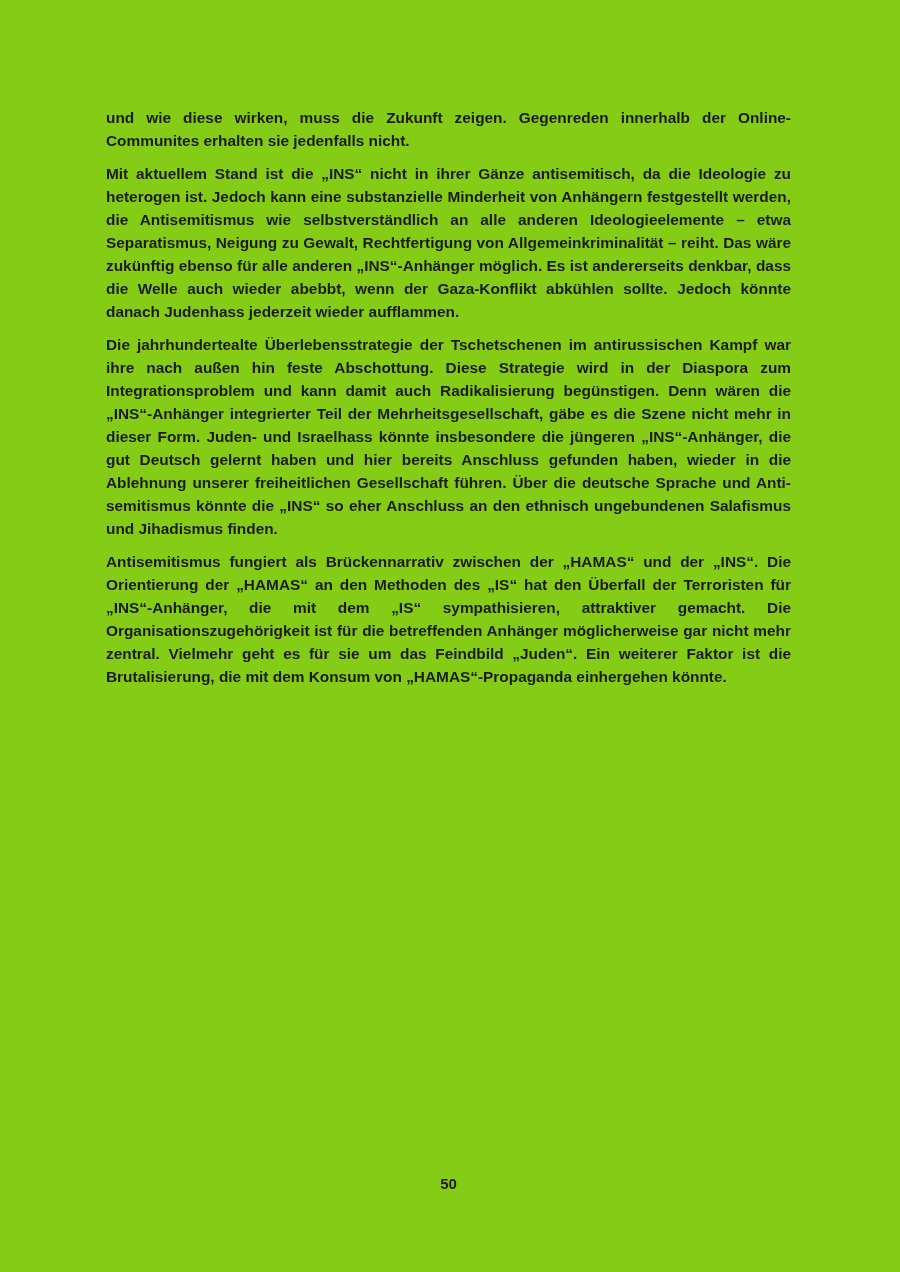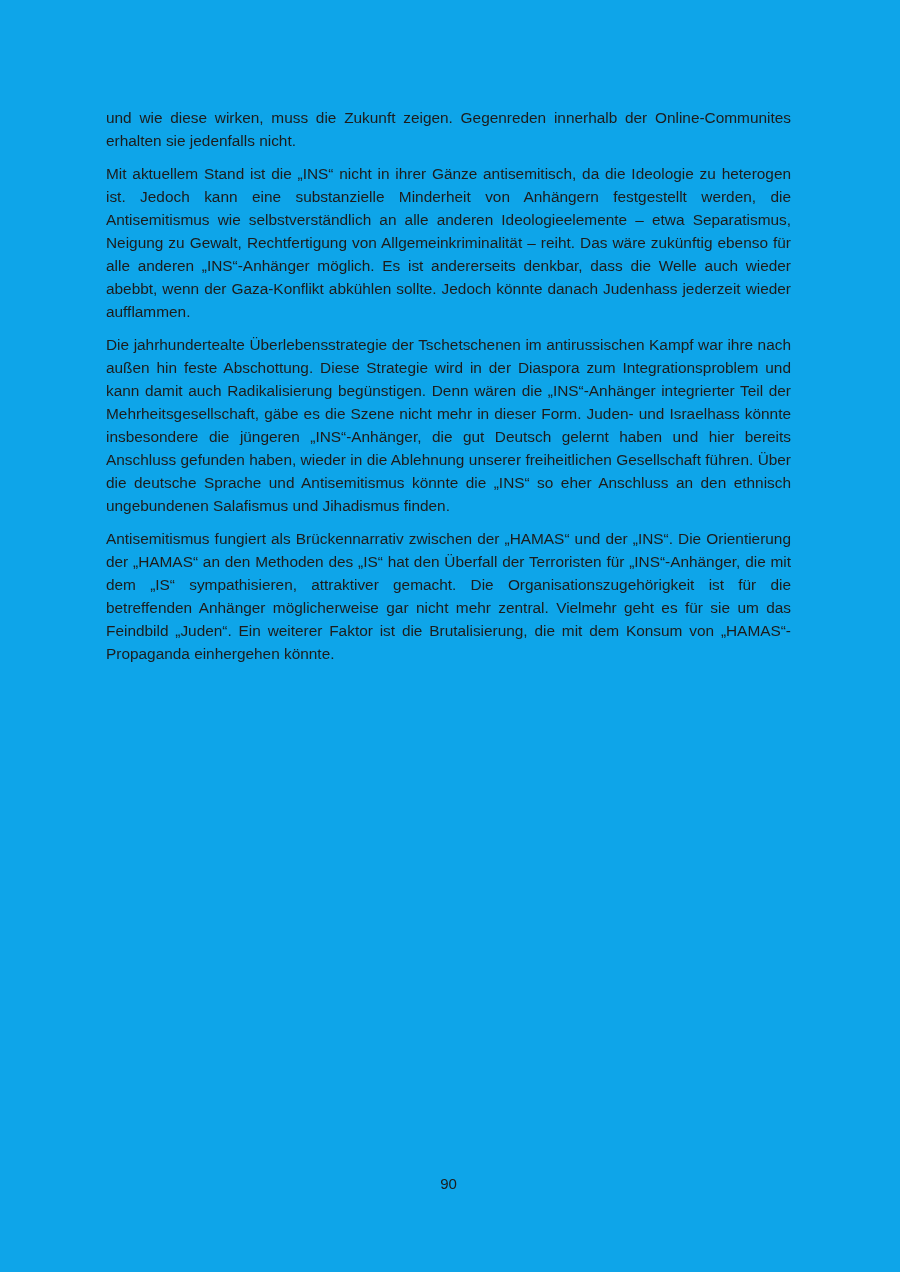--- a/index.html
+++ b/index.html
@@ -11,21 +11,22 @@
     width: 900px;
     height: 1272px;
     font-family: "Liberation Sans", sans-serif;
     color: #1c1c1c;
     overflow: hidden;
   }
   .page {
     position: relative;
     width: 900px;
     height: 1272px;
-    background: #0ea5e9;
+    background: #84cc16;
+    font-weight: bold;
   }
   .content {
     position: absolute;
     left: 106px;
     top: 106px;
     width: 685px;
   }
   .para {
     margin: 0 0 10px 0;
     font-size: 15.4px;
@@ -57,16 +58,16 @@
 <div class="page">
 
   <div class="content">
     <p class="para">und wie diese wirken, muss die Zukunft zeigen. Gegenreden innerhalb der Online-Communites erhalten sie jedenfalls nicht.</p>
     <p class="para">Mit aktuellem Stand ist die „INS“ nicht in ihrer Gänze antisemitisch, da die Ideologie zu heterogen ist. Jedoch kann eine substanzielle Minderheit von Anhängern festgestellt werden, die Antisemitismus wie selbstverständlich an alle anderen Ideologieelemente – etwa Separatismus, Neigung zu Gewalt, Recht­fertigung von Allgemeinkriminalität – reiht. Das wäre zukünftig ebenso für alle anderen „INS“-Anhänger möglich. Es ist andererseits denkbar, dass die Welle auch wieder abebbt, wenn der Gaza-Konflikt abküh­len sollte. Jedoch könnte danach Judenhass jederzeit wieder aufflammen.</p>
     <p class="para">Die jahrhundertealte Überlebensstrategie der Tschetschenen im antirussischen Kampf war ihre nach au­ßen hin feste Abschottung. Diese Strategie wird in der Diaspora zum Integrationsproblem und kann damit auch Radikalisierung begünstigen. Denn wären die „INS“-Anhänger integrierter Teil der Mehrheitsgesell­schaft, gäbe es die Szene nicht mehr in dieser Form. Juden- und Israelhass könnte insbesondere die jüngeren „INS“-Anhänger, die gut Deutsch gelernt haben und hier bereits Anschluss gefunden haben, wieder in die Ablehnung unserer freiheitlichen Gesellschaft führen. Über die deutsche Sprache und Anti­semitismus könnte die „INS“ so eher Anschluss an den ethnisch ungebundenen Salafismus und Jihadis­mus finden.</p>
     <p class="para">Antisemitismus fungiert als Brückennarrativ zwischen der „HAMAS“ und der „INS“. Die Orientierung der „HAMAS“ an den Methoden des „IS“ hat den Überfall der Terroristen für „INS“-Anhänger, die mit dem „IS“ sympathisieren, attraktiver gemacht. Die Organisationszugehörigkeit ist für die betreffenden Anhänger möglicherweise gar nicht mehr zentral. Vielmehr geht es für sie um das Feindbild „Juden“. Ein weiterer Faktor ist die Brutalisierung, die mit dem Konsum von „HAMAS“-Propaganda einhergehen könnte.</p>
   </div>
 
   <div class="footer">
-    <span class="page-number">90</span>
+    <span class="page-number">50</span>
   </div>
 
 </div>
 
 </body></html>

